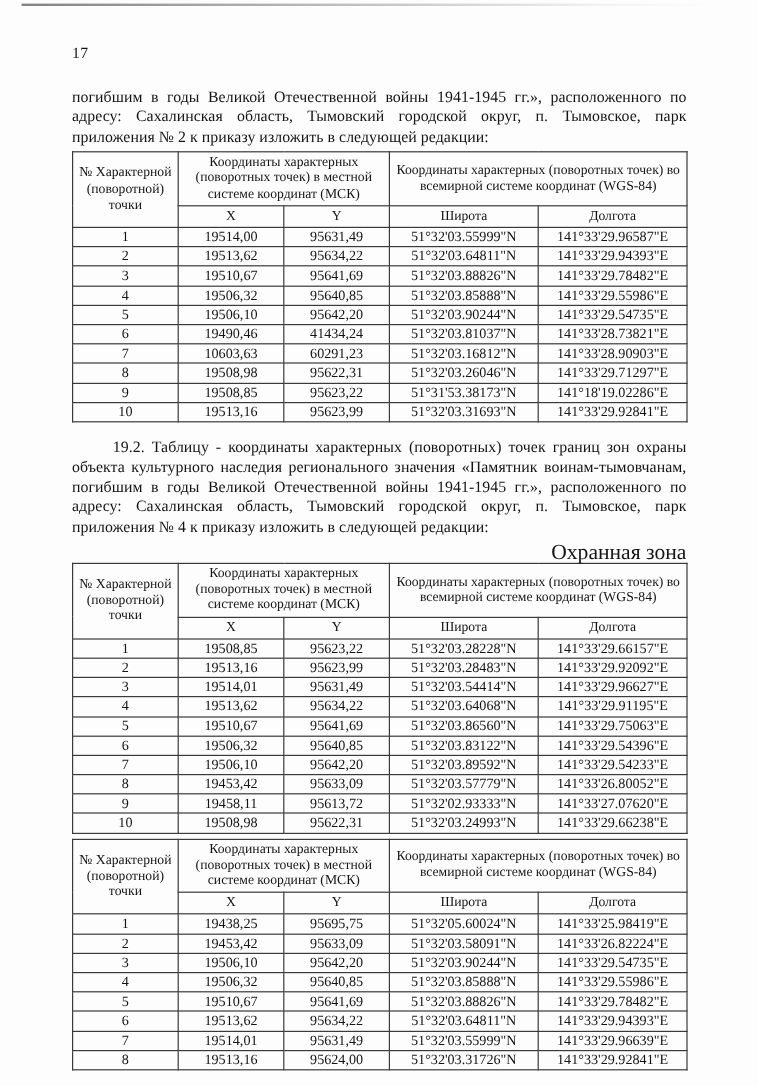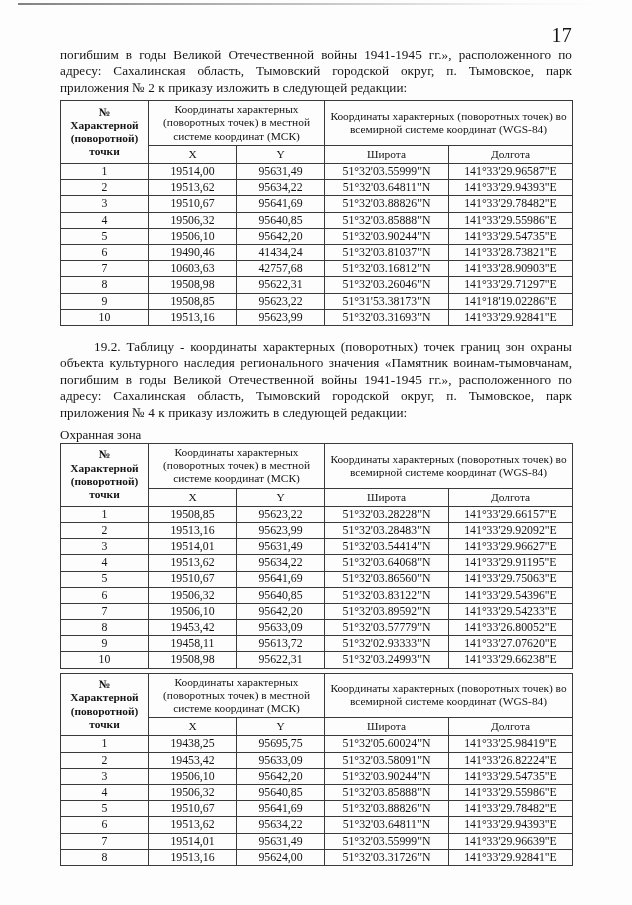--- a/index.html
+++ b/index.html
@@ -28,34 +28,34 @@
     height: 2px;
     background: linear-gradient(to right, rgba(90,88,92,0.75), rgba(140,138,142,0.45) 55%, rgba(200,200,205,0.15) 85%, rgba(255,255,255,0));
   }
   .content {
     position: absolute;
     left: 60px;
     top: 0;
     width: 512px;
   }
   .page-number {
-    text-align: right;
-    font-size: 20px;
-    margin-top: 24px;
+    text-align: left;
+    font-size: 13px;
+    margin-top: 36px;
     letter-spacing: 0.3px;
   }
   p.para {
     font-size: 13.2px;
     line-height: 16.4px;
     text-align: justify;
     margin: 0;
     text-justify: inter-word;
     letter-spacing: 0.05px;
   }
-  p.para.first { }
+  p.para.first { margin-top: 21px; }
   p.para.second { margin-top: 13px; }
   p.para .indent { display: inline-block; width: 34px; }
 
   table.coords {
     border-collapse: collapse;
     width: 512px;
     table-layout: fixed;
     font-size: 11.6px;
     margin: 0;
   }
@@ -64,34 +64,34 @@
     text-align: center;
     vertical-align: middle;
     padding: 0;
     font-weight: normal;
     line-height: 13.2px;
   }
   table.coords th.hdr {
     font-size: 11.4px;
     padding: 2px 3px;
   }
-  table.coords th.hdr-num { font-size: 11.4px; font-weight: bold; }
+  table.coords th.hdr-num { font-size: 11.4px; }
   table.coords td.cell {
     height: 15.2px;
     font-size: 11.8px;
   }
   .col-n  { width: 88px; }
   .col-x  { width: 88px; }
   .col-y  { width: 88px; }
   .col-la { width: 124px; }
   .col-lo { width: 124px; }
 
   .table-title {
-    text-align: left;
-    font-size: 13px;
+    text-align: right;
+    font-size: 18px;
     line-height: 15px;
     padding-bottom: 1px;
   }
   .tbl-wrap { margin-top: 0; }
   .t1 { margin-top: 4px; }
   .t2 { margin-top: 6px; }
   .t3 { margin-top: 4px; }
 </style>
 </head>
 <body>
@@ -167,21 +167,21 @@
             <tr>
               <td class="cell">6</td>
               <td class="cell">19490,46</td>
               <td class="cell">41434,24</td>
               <td class="cell">51°32'03.81037"N</td>
               <td class="cell">141°33'28.73821"E</td>
             </tr>
             <tr>
               <td class="cell">7</td>
               <td class="cell">10603,63</td>
-              <td class="cell">42757,68</td>
+              <td class="cell">60291,23</td>
               <td class="cell">51°32'03.16812"N</td>
               <td class="cell">141°33'28.90903"E</td>
             </tr>
             <tr>
               <td class="cell">8</td>
               <td class="cell">19508,98</td>
               <td class="cell">95622,31</td>
               <td class="cell">51°32'03.26046"N</td>
               <td class="cell">141°33'29.71297"E</td>
             </tr>

